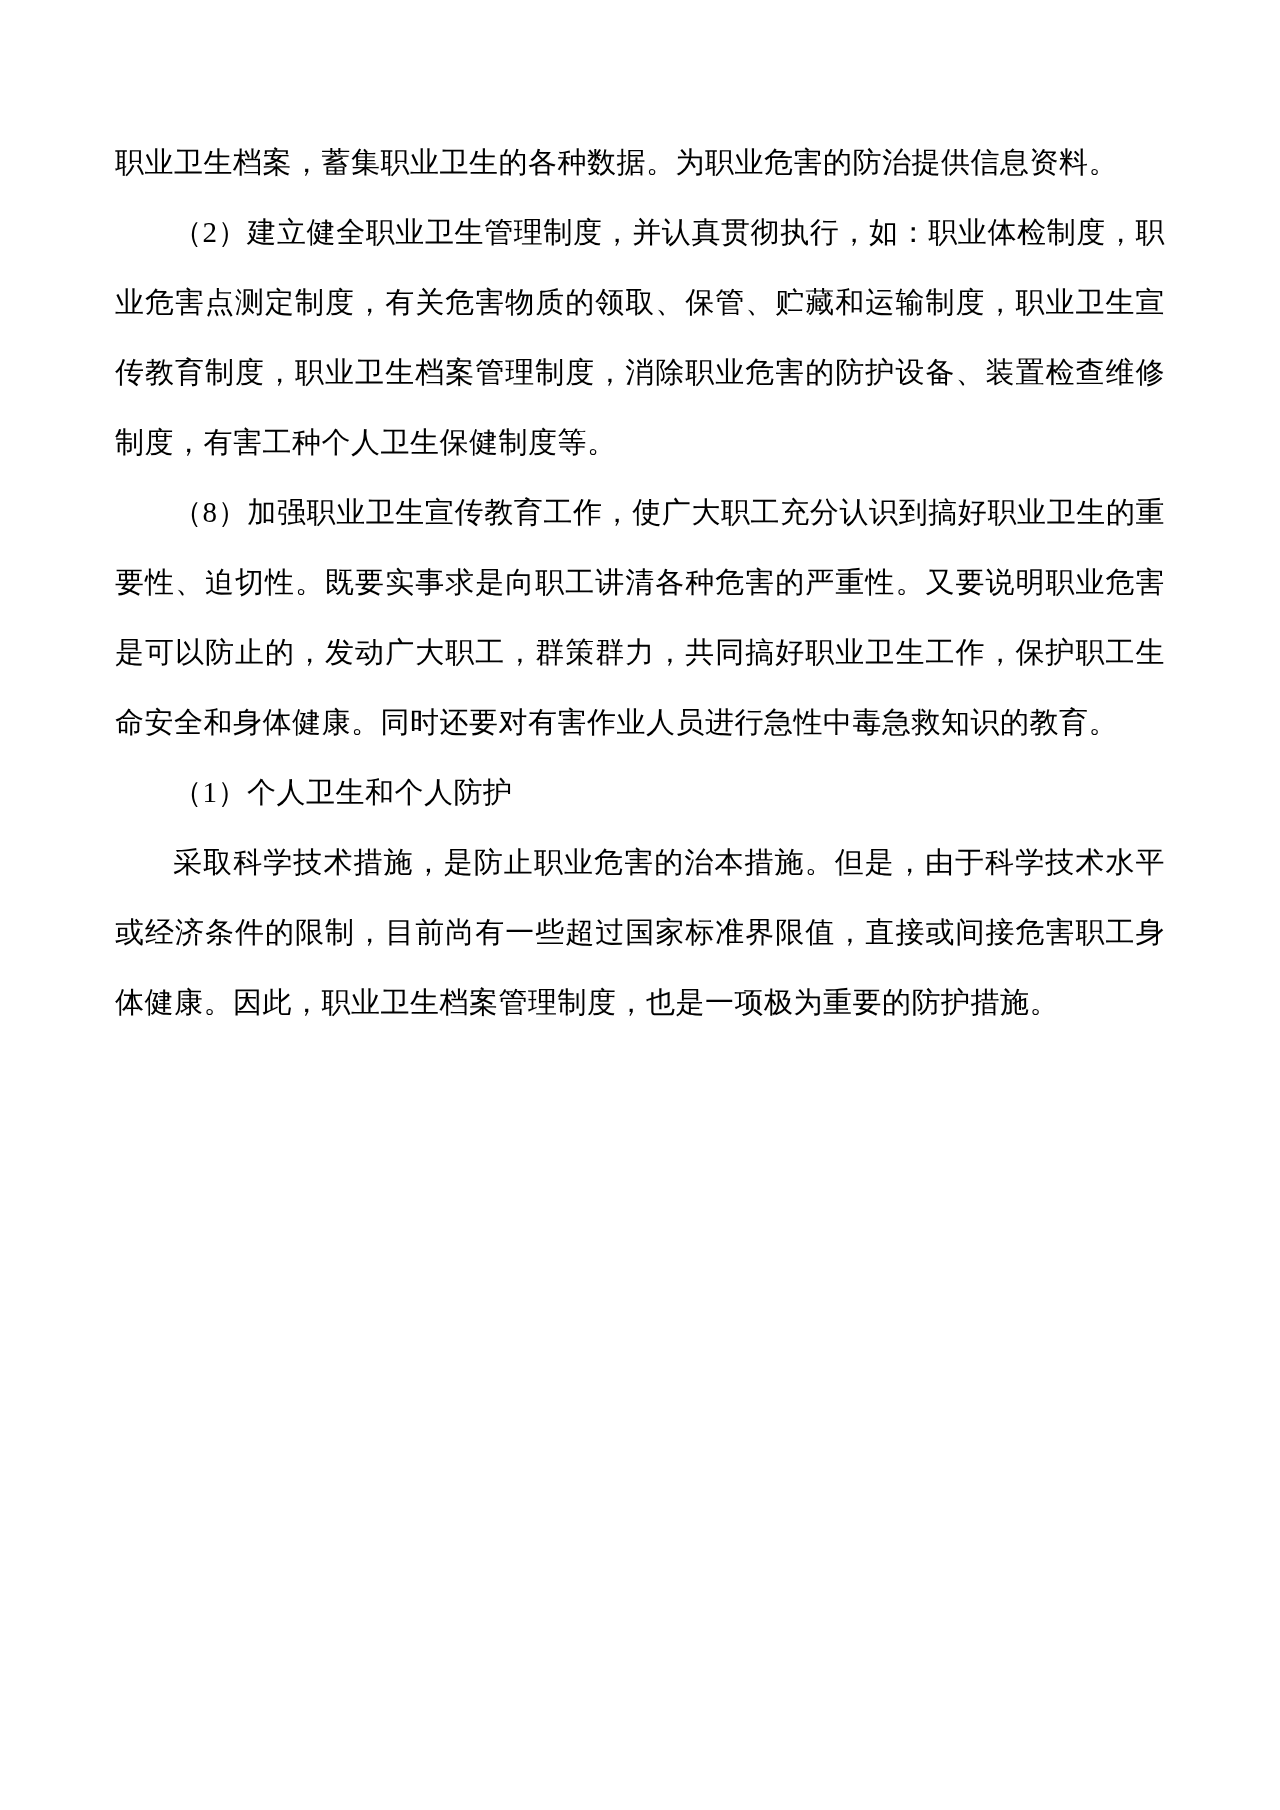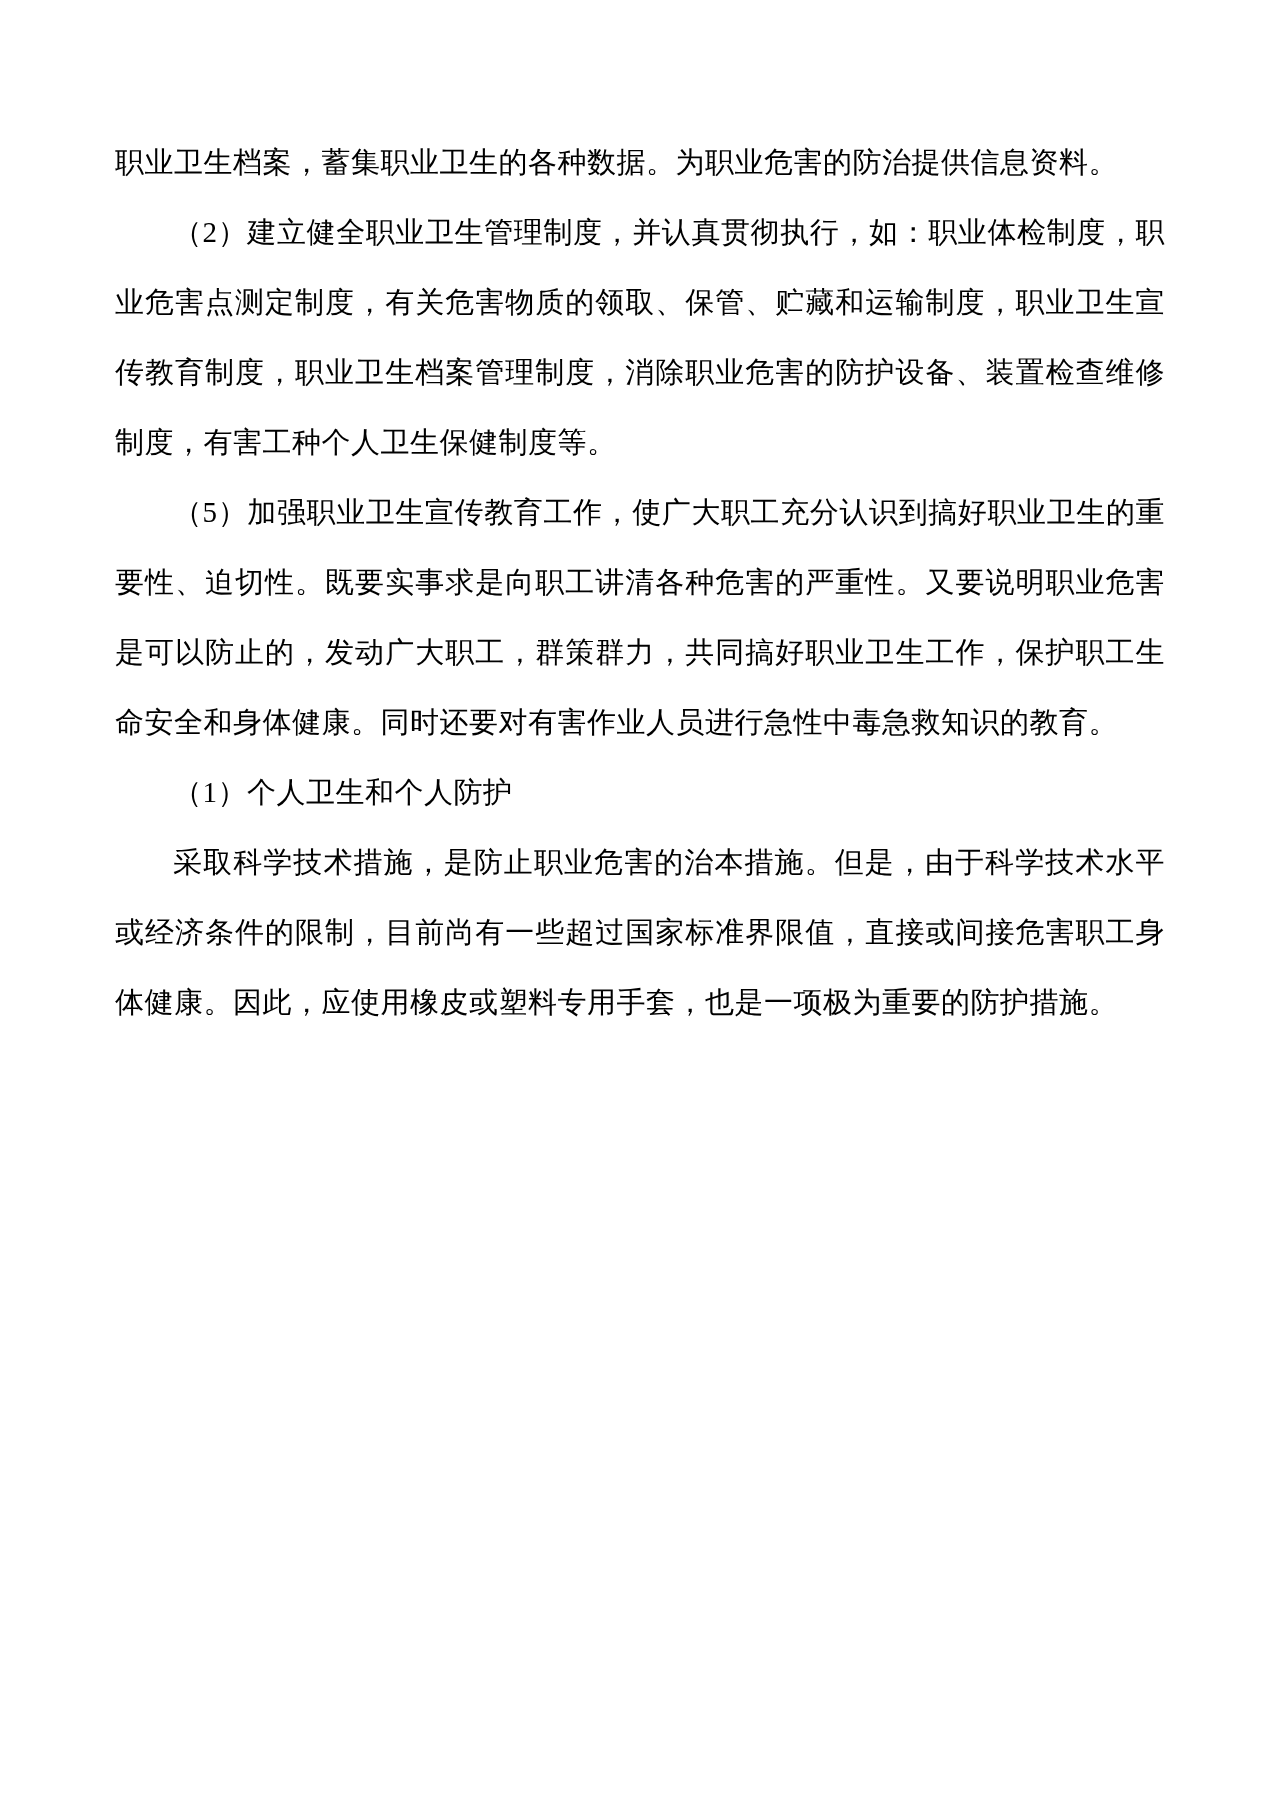--- a/index.html
+++ b/index.html
@@ -45,18 +45,18 @@
     letter-spacing: 2px;
   }
 </style>
 </head>
 <body>
 
 <div class="page">
   <div class="doc-body">
       <p class="para">职业卫生档案，蓄集职业卫生的各种数据。为职业危害的防治提供信息资料。</p>
       <p class="para indent">（2）建立健全职业卫生管理制度，并认真贯彻执行，如：职业体检制度，职业危害点测定制度，有关危害物质的领取、保管、贮藏和运输制度，职业卫生宣传教育制度，职业卫生档案管理制度，消除职业危害的防护设备、装置检查维修制度，有害工种个人卫生保健制度等。</p>
-      <p class="para indent">（5）加强职业卫生宣传教育工作，使广大职工充分认识到搞好职业卫生的重要性、迫切性。既要实事求是向职工讲清各种危害的严重性。又要说明职业危害是可以防止的，发动广大职工，群策群力，共同搞好职业卫生工作，保护职工生命安全和身体健康。同时还要对有害作业人员进行急性中毒急救知识的教育。</p>
+      <p class="para indent">（8）加强职业卫生宣传教育工作，使广大职工充分认识到搞好职业卫生的重要性、迫切性。既要实事求是向职工讲清各种危害的严重性。又要说明职业危害是可以防止的，发动广大职工，群策群力，共同搞好职业卫生工作，保护职工生命安全和身体健康。同时还要对有害作业人员进行急性中毒急救知识的教育。</p>
       <p class="para indent">（1）个人卫生和个人防护</p>
-      <p class="para indent">采取科学技术措施，是防止职业危害的治本措施。但是，由于科学技术水平或经济条件的限制，目前尚有一些超过国家标准界限值，直接或间接危害职工身体健康。因此，应使用橡皮或塑料专用手套，也是一项极为重要的防护措施。</p>
+      <p class="para indent">采取科学技术措施，是防止职业危害的治本措施。但是，由于科学技术水平或经济条件的限制，目前尚有一些超过国家标准界限值，直接或间接危害职工身体健康。因此，职业卫生档案管理制度，也是一项极为重要的防护措施。</p>
     </div>
   <div class="doc-footer">第 17 页 共 59 页</div>
 </div>
 
 </body></html>

